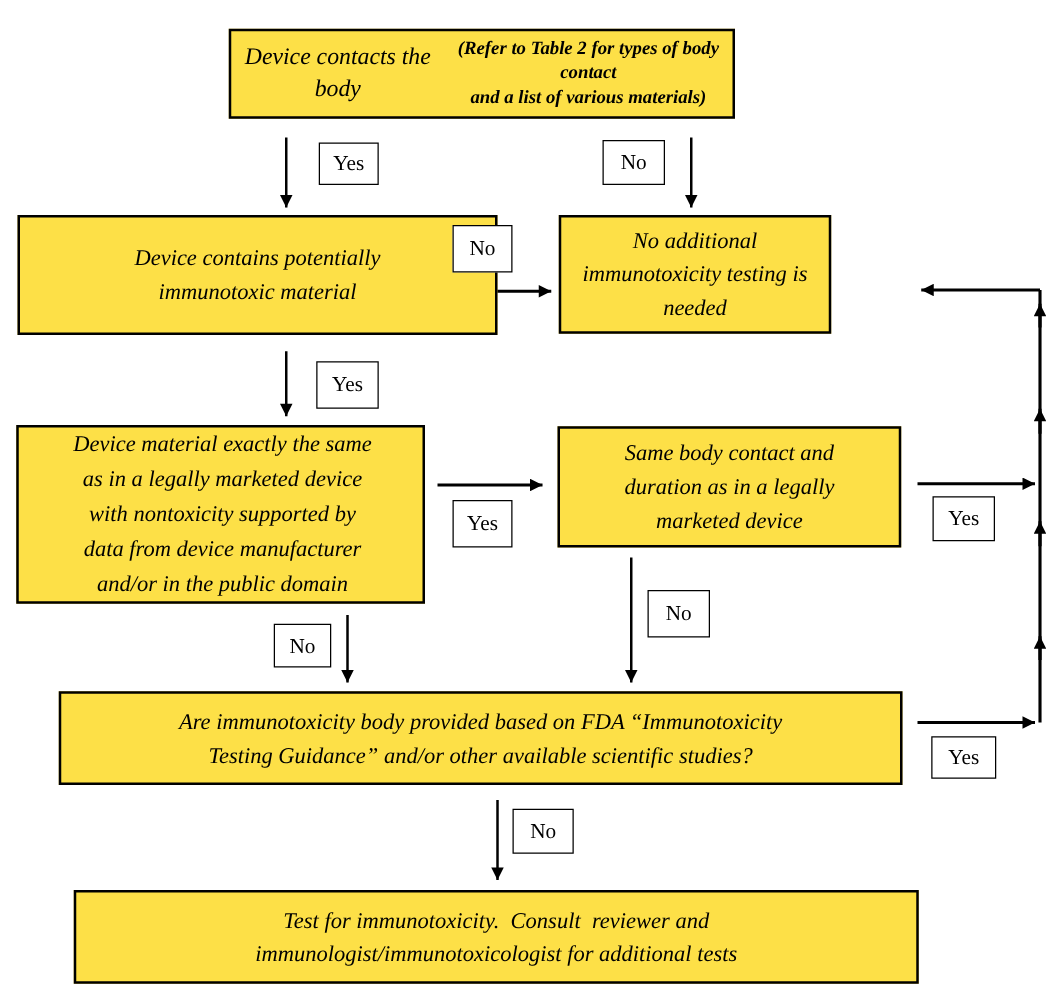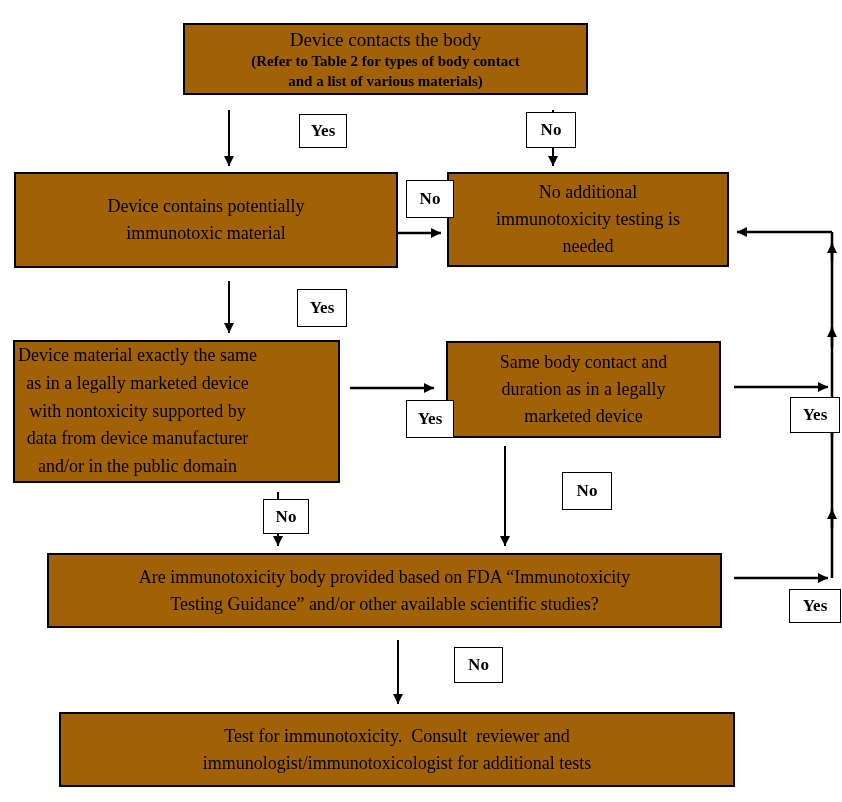--- a/index.html
+++ b/index.html
@@ -9,26 +9,27 @@
     background:#ffffff;
     font-family:"Liberation Serif", serif;
     color:#000000;
     overflow:hidden;
   }
   #arrows{position:absolute;left:0;top:0;width:842px;height:802px;z-index:1;}
   .node{
     position:absolute;
     box-sizing:border-box;
     border:2px solid #000000;
-    background:#a16207;
+    background:#fde047;
     display:flex;
-    flex-direction:column;
+    flex-direction:row;
     align-items:center;
     justify-content:center;
     z-index:2;
+    font-style:italic;
   }
   .node .txt{
     white-space:pre-wrap;
     text-align:center;
     font-size:18px;
     line-height:1.5;
   }
   .node.left-align{align-items:flex-start;}
   .node.left-align .txt{text-align:center;padding-left:3px;line-height:1.55;}
   .node-title{
@@ -45,24 +46,23 @@
     white-space:pre-wrap;
   }
   .lbl{
     position:absolute;
     box-sizing:border-box;
     border:1px solid #000000;
     background:#ffffff;
     display:flex;
     align-items:center;
     justify-content:center;
-    font-weight:bold;
+    font-weight:normal;
     font-size:17px;
     z-index:3;
-    margin-left:44px;
   }
 </style>
 </head>
 <body>
 
 <div id="canvas">
 
   <svg id="arrows" viewBox="0 0 842 802" xmlns="http://www.w3.org/2000/svg">
     <defs>
       <marker id="ah" viewBox="0 0 10 10" markerWidth="14" markerHeight="10" markerUnits="userSpaceOnUse" refX="10" refY="5" orient="auto">
@@ -103,21 +103,21 @@
   <div class="node" style="left:183px;top:23px;width:405px;height:72px">
     <div class="node-title">Device contacts the body</div>
     <div class="node-subtitle">(Refer to Table 2 for types of body contact
 and a list of various materials)</div>
   </div>
 
   <div class="node" style="left:14px;top:172px;width:384px;height:96px">
     <div class="txt">Device contains potentially
 immunotoxic material</div>
   </div>
-  <div class="node" style="left:447px;top:172px;width:282px;height:95px">
+  <div class="node" style="left:447px;top:172px;width:218px;height:95px">
     <div class="txt">No additional
 immunotoxicity testing is
 needed</div>
   </div>
 
   <div class="node left-align" style="left:13px;top:340px;width:327px;height:143px">
     <div class="txt">Device material exactly the same
 as in a legally marketed device
 with nontoxicity supported by
 data from device manufacturer

